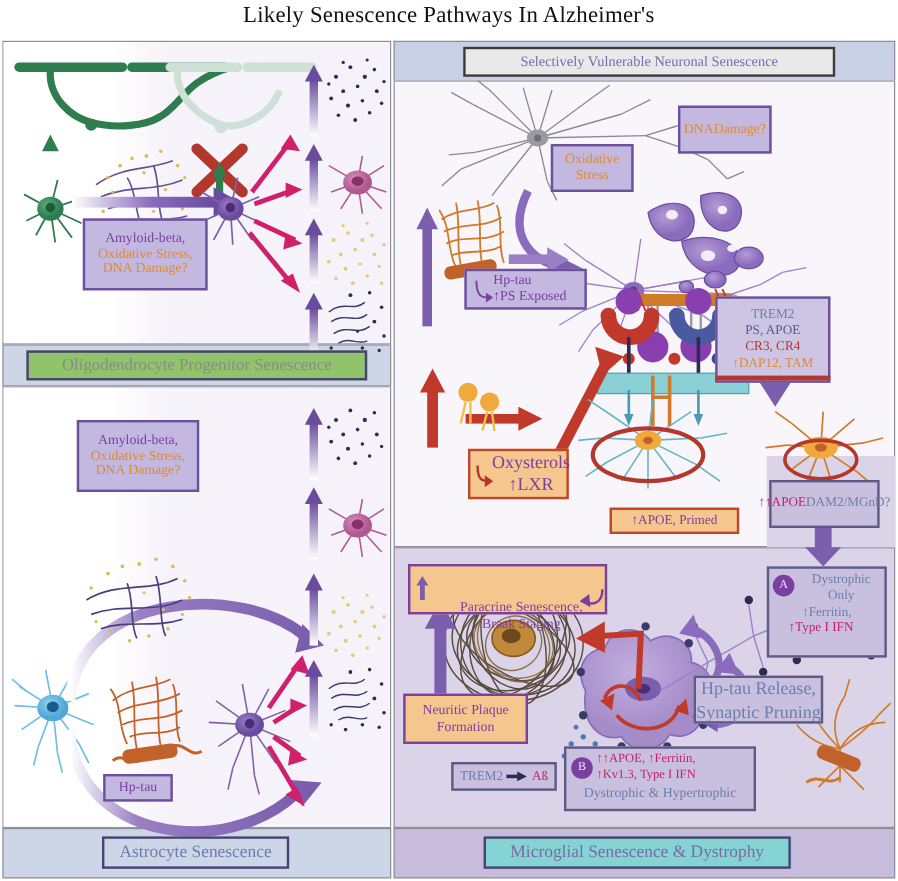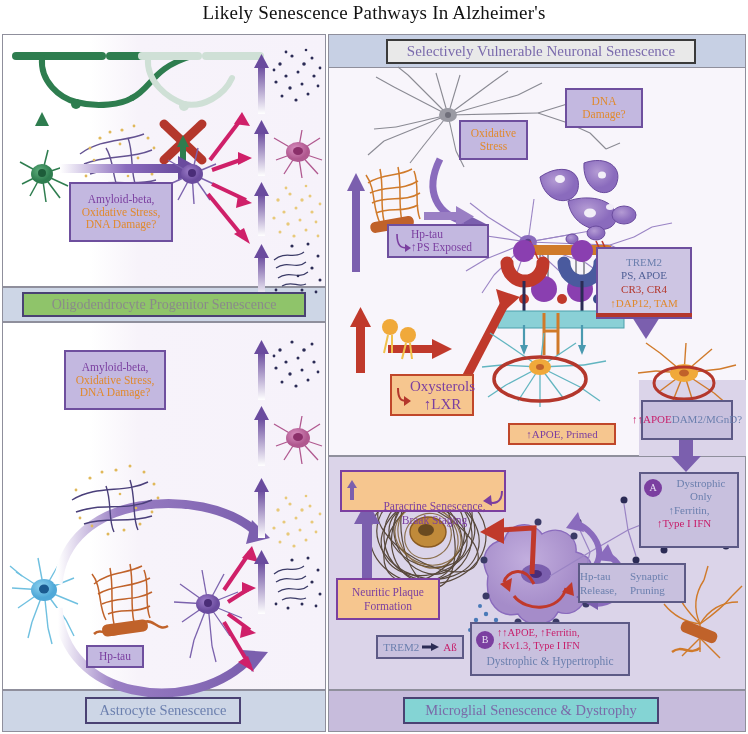--- a/index.html
+++ b/index.html
@@ -30,21 +30,21 @@
   
   .washTop{position:absolute;left:3px;top:35px;width:322px;height:251px;
     background:linear-gradient(90deg,#ffffff 0%,#ffffff 27%,#f7f3fa 42%,#f6f2fa 100%);}
   .washBot{position:absolute;left:3px;top:323px;width:322px;height:366px;
     background:linear-gradient(90deg,#ffffff 0%,#ffffff 27%,#f7f3fa 42%,#f6f2fa 100%);}
 
   
   .chip{position:absolute;box-sizing:border-box;text-align:center;
         display:flex;align-items:center;justify-content:center;
         font-family:"Liberation Serif",serif;line-height:1.12;}
-  .chipHdr{background:#e9e9e9;border:2px solid #3a3a3a;color:#7b6bad;font-size:15px;}
+  .chipHdr{background:#e9e9e9;border:2px solid #3a3a3a;color:#7b6bad;font-size:12px;}
   .chipGreen{background:#8fc46a;border:2px solid #4a4273;color:#8a8a8a;font-size:14px;}
   .chipBlue{background:#cdd6e6;border:2px solid #4a4273;color:#6b7fae;font-size:14.5px;}
   .chipTeal{background:#84d4d4;border:2px solid #4a4273;color:#7a6aa8;font-size:14.5px;}
   .boxPurple{background:#c3b8e0;border:2px solid #6e4f9e;color:#7b3fa0;font-size:11.5px;}
   .boxOrange{background:#f6c68f;border:2px solid #c0472a;color:#7b3fa0;font-size:11.5px;}
 
   .ora{color:#e08a2e;}
 
   .abs{position:absolute;}
   svg{display:block;overflow:visible;}
@@ -746,21 +746,21 @@
     <ellipse cx="356" cy="306" rx="14" ry="9" fill="#f0a93a"></ellipse>
     <ellipse cx="356" cy="306" rx="5" ry="3.5" fill="#c0622a"></ellipse>
     <ellipse cx="356" cy="316" rx="30" ry="16" fill="none" stroke="#b4372c" stroke-width="3"></ellipse>
 
     <g>
       <rect x="312" y="212" width="12" height="42" fill="#7b5fae"></rect>
       <polygon points="304,250 332,250 318,272" fill="#7b5fae"></polygon>
     </g>
   </svg>
 
-  <div class="chip boxPurple nolead" style="left:565px;top:88px;width:78px;height:40px;flex-direction:column;color:#e08a2e;">
+  <div class="chip boxPurple nolead" style="left:565px;top:88px;width:78px;height:40px;flex-direction:row;color:#e08a2e;">
     <div>DNA</div>
     <div>Damage?</div>
   </div>
 
   <div class="chip boxPurple nolead" style="left:459px;top:120px;width:69px;height:40px;flex-direction:column;color:#e08a2e;">
     <div>Oxidative</div>
     <div>Stress</div>
   </div>
 
   <div class="chip boxPurple" style="left:387px;top:224px;width:102px;height:34px;justify-content:flex-start;padding-left:4px;">
@@ -975,21 +975,21 @@
                           display:flex;align-items:center;justify-content:center;font-size:11px;">
     <span style="color:#6b7fae;">TREM2</span>
     <svg width="18" height="10" style="margin:0 3px;">
       <rect x="0" y="3.5" width="10" height="3" fill="#2b2b55"></rect>
         <polygon points="9,1 9,9 17,5" fill="#2b2b55"></polygon>
     </svg>
     <span style="color:#c71f6b;">Aß</span>
   </div>
 
   <div class="abs" style="left:578px;top:563px;width:108px;height:40px;background:#c8c0de;border:2px solid #5d5a86;box-sizing:border-box;
-                          display:flex;flex-direction:row;align-items:center;justify-content:space-between;font-size:11px;color:#6b7fae;line-height:1.3;">
+                          display:flex;flex-direction:column;align-items:center;justify-content:space-between;font-size:15px;color:#6b7fae;line-height:1.3;">
     <div>Hp-tau Release,</div>
     <div>Synaptic Pruning</div>
   </div>
 
   <div class="abs" style="left:639px;top:472px;width:100px;height:76px;background:#c8c0de;border:2px solid #5d5a86;box-sizing:border-box;
                           font-size:11px;line-height:1.22;padding-top:3px;">
     <div style="display:flex;align-items:flex-start;">
       <div style="width:18px;height:18px;border-radius:50%;background:#7b3fa0;color:#e8e0f4;font-size:10px;
                   display:flex;align-items:center;justify-content:center;margin:2px 3px 0 3px;flex:none;">A</div>
       <div style="flex:1;text-align:center;color:#6b7fae;">

